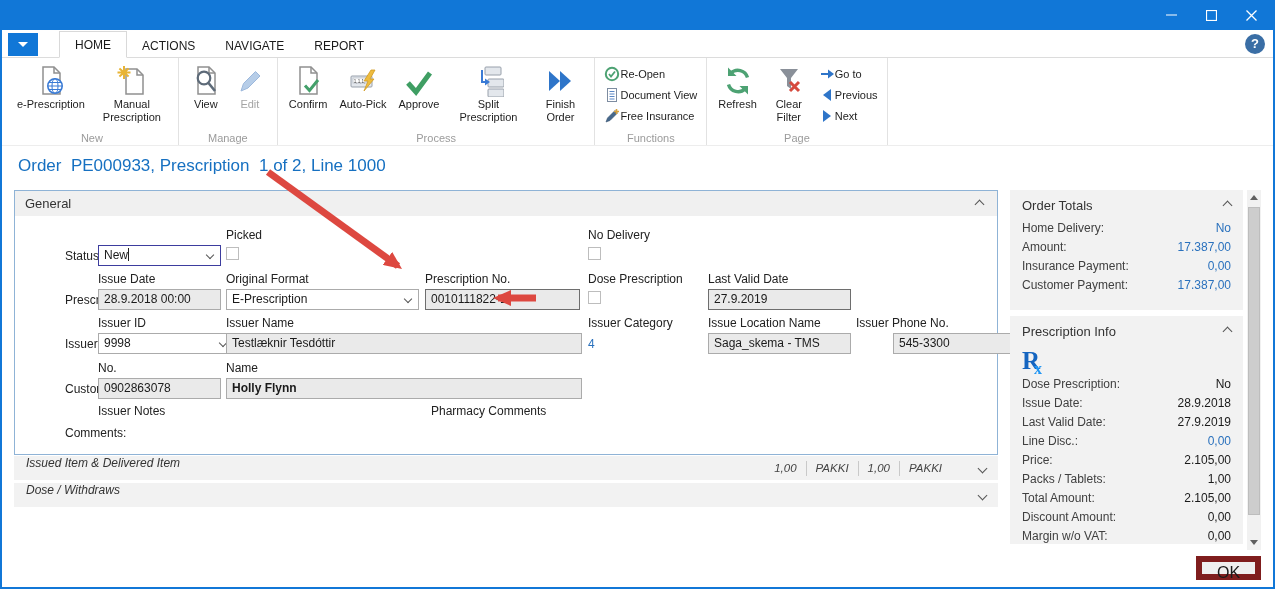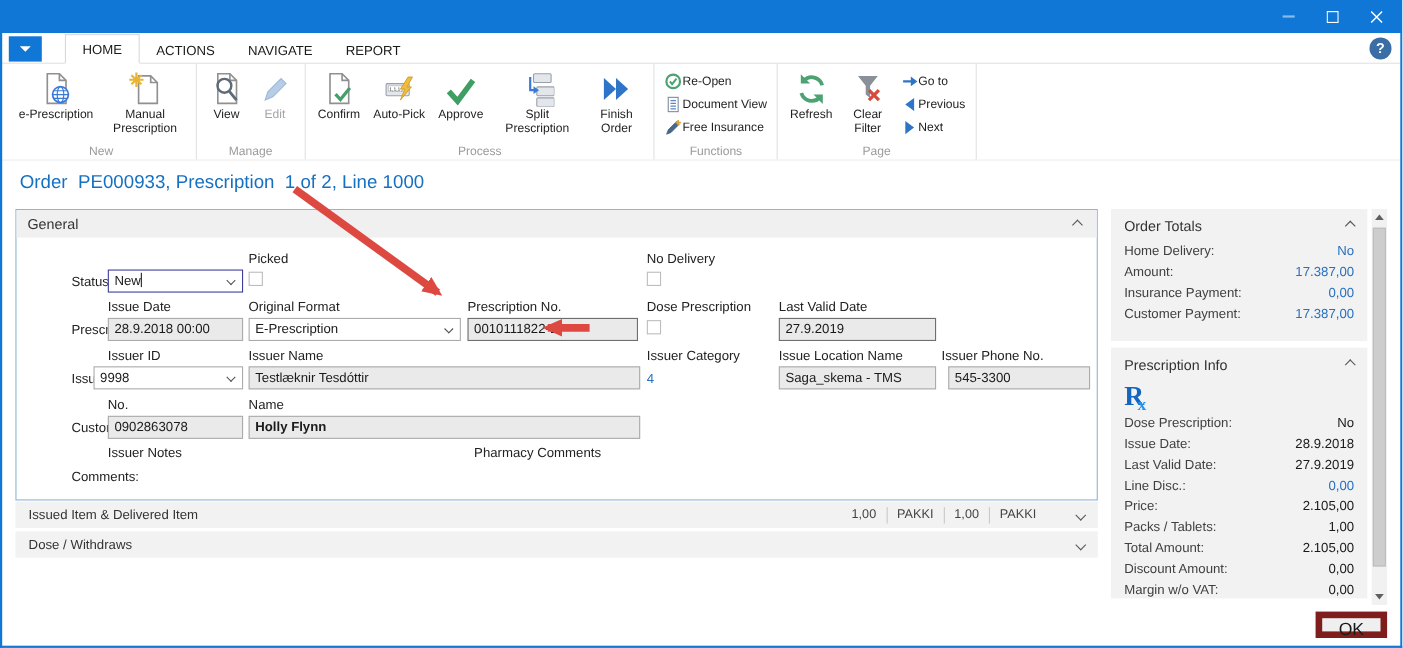--- a/index.html
+++ b/index.html
@@ -60,22 +60,22 @@
   .fld.ro { background:#eaeaea; }
   .fld.dark { border-color:#6e6e6e; }
   .fld.focus { border-color:#3d3d9e; }
   .ddc { position:absolute; right:7px; top:6px; width:6px; height:6px; border-right:1.4px solid #555;
          border-bottom:1.4px solid #555; transform:rotate(45deg); }
   .caret { display:inline-block; width:1px; height:13px; background:#222; vertical-align:-2px; }
   .cb { position:absolute; width:13px; height:13px; border:1px solid #bdbdbd; background:#fff; }
   .blue-val { position:absolute; font-size:12px; color:#2a71bd; }
 
   
-  .ftbar { position:absolute; left:14px; width:984px; height:24px; background:#f2f2f2; display:flex; align-items:center;
-           padding:0 12px; font-size:12px; color:#333; }
+  .ftbar { position:absolute; left:14px; width:984px; height:24px; background:#f2f2f2; display:flex; 
+           padding:0 12px; font-size:12px; color:#333;font-style:italic; }
   .ft-right { margin-left:auto; display:flex; align-items:center; gap:9px; }
   .ft-sep { width:1px; height:15px; background:#c9c9c9; }
   .ft-sum { font-size:11.5px; color:#444; }
   .ft-chev { margin-left:28px; }
 
   
   .factbox { position:absolute; left:1010px; width:233px; background:#f2f2f2; }
   .fb-head { display:flex; align-items:center; justify-content:space-between; padding:8px 12px 6px; font-size:13px; color:#333; }
   .fb-row { display:flex; justify-content:space-between; padding:2px 12px; font-size:12px; color:#404040; line-height:15px; }
   .fb-v { color:#1a1a1a; }
@@ -350,28 +350,28 @@
     <div class="cb" style="left:573px;top:100px"></div>
     <div class="fld ro dark" style="left:693px;top:98px;width:143px">27.9.2019</div>
 
     <span class="lbl" style="left:83px;top:125px">Issuer ID</span>
     <span class="lbl" style="left:211px;top:125px">Issuer Name</span>
     <span class="lbl" style="left:573px;top:125px">Issuer Category</span>
     <span class="lbl" style="left:693px;top:125px">Issue Location Name</span>
     <span class="lbl" style="left:841px;top:125px">Issuer Phone No.</span>
 
     <span class="lbl" style="left:50px;top:146px">Issuer:</span>
-    <div class="fld" style="left:70px;top:142px;width:136px">
+    <div class="fld" style="left:83px;top:142px;width:136px">
       <span>9998</span>
       <span class="ddc"></span>
     </div>
     <div class="fld ro" style="left:211px;top:142px;width:356px">Testlæknir Tesdóttir</div>
     <span class="blue-val" style="left:573px;top:146px">4</span>
     <div class="fld ro" style="left:693px;top:142px;width:143px">Saga_skema - TMS</div>
-    <div class="fld ro" style="left:847px;top:142px;width:129px">545-3300</div>
+    <div class="fld ro" style="left:878px;top:142px;width:129px">545-3300</div>
 
     <span class="lbl" style="left:83px;top:170px">No.</span>
     <span class="lbl" style="left:211px;top:170px">Name</span>
     <span class="lbl" style="left:50px;top:191px">Customer:</span>
     <div class="fld ro" style="left:83px;top:187px;width:123px">0902863078</div>
     <div class="fld ro" style="left:211px;top:187px;width:356px;font-weight:bold">Holly Flynn</div>
 
     <span class="lbl" style="left:83px;top:213px">Issuer Notes</span>
     <span class="lbl" style="left:416px;top:213px">Pharmacy Comments</span>
     <span class="lbl" style="left:50px;top:235px">Comments:</span>

